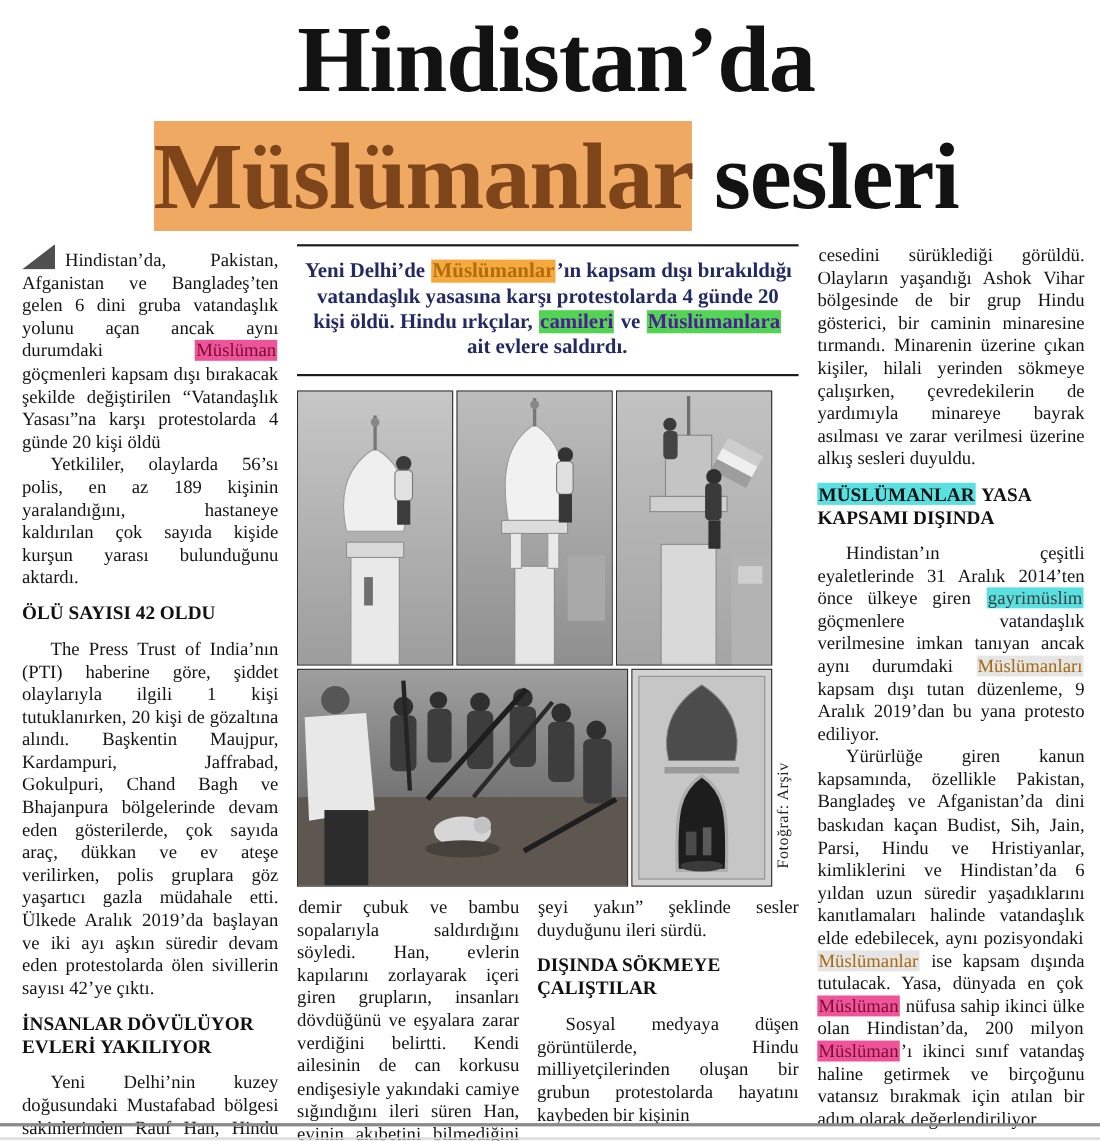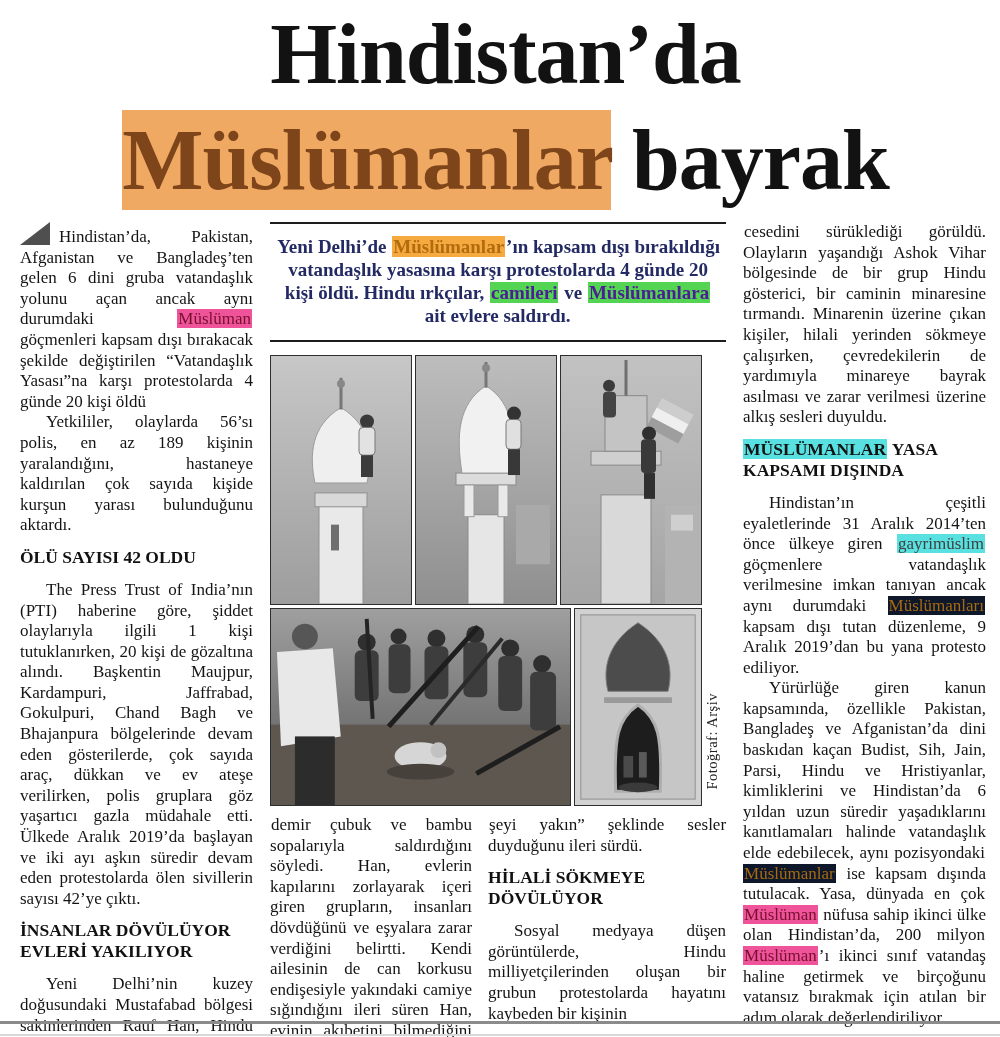--- a/index.html
+++ b/index.html
@@ -34,21 +34,21 @@
     display:inline-block;width:30px;height:23px;background:#4f4f4f;
     clip-path:polygon(100% 0,100% 100%,0 100%);margin-right:8px;vertical-align:-3px;
   }
   
   .run{padding:0 1px;}
   .run-plain{}
   .run-pink{background:#ef549b;color:#77102e;margin-top:48px;}
   .run-green{background:#53d453;color:#4c1d95;}
   .run-cyan{background:#59e1e1;color:#404040;}
   .run-cyan-bold{background:#59e1e1;color:#121212;}
-  .run-orange{background:#0f172a;color:#a66a10;}
+  .run-orange{background:#e5e5e5;color:#a66a10;}
   .run-lede-orange{background:#f6a93e;color:#b06c0e;}
   
   .lede{
     border-top:2px solid #1c1c1c;border-bottom:2px solid #1c1c1c;
     padding:11px 2px 13px 2px;
     text-align:center;font-weight:bold;font-size:19px;line-height:23px;color:#232a63;
   }
   
   .photo-block{position:relative;margin-top:13px;padding-right:24px;}
   .photo-row{display:flex;gap:3px;}
@@ -71,21 +71,21 @@
   .bottom-rule{position:absolute;left:0;right:0;bottom:13px;height:3px;background:#8b8b8b;}
   .bottom-rule-light{position:absolute;left:0;right:0;bottom:1px;height:2px;background:#d8d8d8;}
 </style>
 </head>
 <body>
 
 <div class="page">
 
   <header class="headline">
     <div class="hl-line1">Hindistan’da</div>
-    <div class="hl-line2"><span class="run run-headline">Müslümanlar</span><span class="run run-plain"> bayrak</span></div>
+    <div class="hl-line2"><span class="run run-headline">Müslümanlar</span><span class="run run-plain"> sesleri</span></div>
   </header>
 
   <div class="columns">
 
     <div class="col col-left">
       <p class="para"><span class="lead-tri"></span><span><span class="run run-plain">Hindistan’da, Pakistan, Afganistan ve Bangladeş’ten gelen 6 dini gruba vatandaşlık yolunu açan ancak aynı durumdaki </span><span class="run run-pink">Müslüman</span><span class="run run-plain"> göçmenleri kapsam dışı bırakacak şekilde değiştirilen “Vatandaşlık Yasası”na karşı protestolarda 4 günde 20 kişi öldü</span></span></p>
       <p class="para indent"><span class="run run-plain">Yetkililer, olaylarda 56’sı polis, en az 189 kişinin yaralandığını, hastaneye kaldırılan çok sayıda kişide kurşun yarası bulunduğunu aktardı.</span></p>
       <h3 class="subhead">ÖLÜ SAYISI 42 OLDU</h3>
       <p class="para indent"><span class="run run-plain">The Press Trust of India’nın (PTI) haberine göre, şiddet olaylarıyla ilgili 1 kişi tutuklanırken, 20 kişi de gözaltına alındı. Başkentin Maujpur, Kardampuri, Jaffrabad, Gokulpuri, Chand Bagh ve Bhajanpura bölgelerinde devam eden gösterilerde, çok sayıda araç, dükkan ve ev ateşe verilirken, polis gruplara göz yaşartıcı gazla müdahale etti. Ülkede Aralık 2019’da başlayan ve iki ayı aşkın süredir devam eden protestolarda ölen sivillerin sayısı 42’ye çıktı.</span></p>
       <h3 class="subhead">İNSANLAR DÖVÜLÜYOR EVLERİ YAKILIYOR</h3>
@@ -221,21 +221,21 @@
         </div>
         <div class="photo-caption">Fotoğraf: Arşiv</div>
       </div>
 
       <div class="subcols">
         <div class="subcol subcol-left">
           <p class="para"><span class="run run-plain">demir çubuk ve bambu sopalarıyla saldırdığını söyledi. Han, evlerin kapılarını zorlayarak içeri giren grupların, insanları dövdüğünü ve eşyalara zarar verdiğini belirtti. Kendi ailesinin de can korkusu endişesiyle yakındaki camiye sığındığını ileri süren Han, evinin akıbetini bilmediğini ve kaçarken “Her</span></p>
         </div>
         <div class="subcol subcol-right">
           <p class="para"><span class="run run-plain">şeyi yakın” şeklinde sesler duyduğunu ileri sürdü.</span></p>
-          <h3 class="subhead">HİLALİ SÖKMEYE DÖVÜLÜYOR</h3>
+          <h3 class="subhead">DIŞINDA SÖKMEYE ÇALIŞTILAR</h3>
           <p class="para indent"><span class="run run-plain">Sosyal medyaya düşen görüntülerde, Hindu milliyetçilerinden oluşan bir grubun protestolarda hayatını kaybeden bir kişinin</span></p>
         </div>
       </div>
     </div>
 
     <div class="col col-right">
       <p class="para"><span class="run run-plain">cesedini sürüklediği görüldü. Olayların yaşandığı Ashok Vihar bölgesinde de bir grup Hindu gösterici, bir caminin minaresine tırmandı. Minarenin üzerine çıkan kişiler, hilali yerinden sökmeye çalışırken, çevredekilerin de yardımıyla minareye bayrak asılması ve zarar verilmesi üzerine alkış sesleri duyuldu.</span></p>
       <h3 class="subhead"><span class="run run-cyan-bold">MÜSLÜMANLAR</span><span class="run run-plain"> YASA KAPSAMI DIŞINDA</span></h3>
       <p class="para indent"><span class="run run-plain">Hindistan’ın çeşitli eyaletlerinde 31 Aralık 2014’ten önce ülkeye giren </span><span class="run run-cyan">gayrimüslim</span><span class="run run-plain"> göçmenlere vatandaşlık verilmesine imkan tanıyan ancak aynı durumdaki </span><span class="run run-orange">Müslümanları</span><span class="run run-plain"> kapsam dışı tutan düzenleme, 9 Aralık 2019’dan bu yana protesto ediliyor.</span></p>
       <p class="para indent"><span class="run run-plain">Yürürlüğe giren kanun kapsamında, özellikle Pakistan, Bangladeş ve Afganistan’da dini baskıdan kaçan Budist, Sih, Jain, Parsi, Hindu ve Hristiyanlar, kimliklerini ve Hindistan’da 6 yıldan uzun süredir yaşadıklarını kanıtlamaları halinde vatandaşlık elde edebilecek, aynı pozisyondaki </span><span class="run run-orange">Müslümanlar</span><span class="run run-plain"> ise kapsam dışında tutulacak. Yasa, dünyada en çok </span><span class="run run-pink">Müslüman</span><span class="run run-plain"> nüfusa sahip ikinci ülke olan Hindistan’da, 200 milyon </span><span class="run run-pink">Müslüman</span><span class="run run-plain">’ı ikinci sınıf vatandaş haline getirmek ve birçoğunu vatansız bırakmak için atılan bir adım olarak değerlendiriliyor.</span></p>

